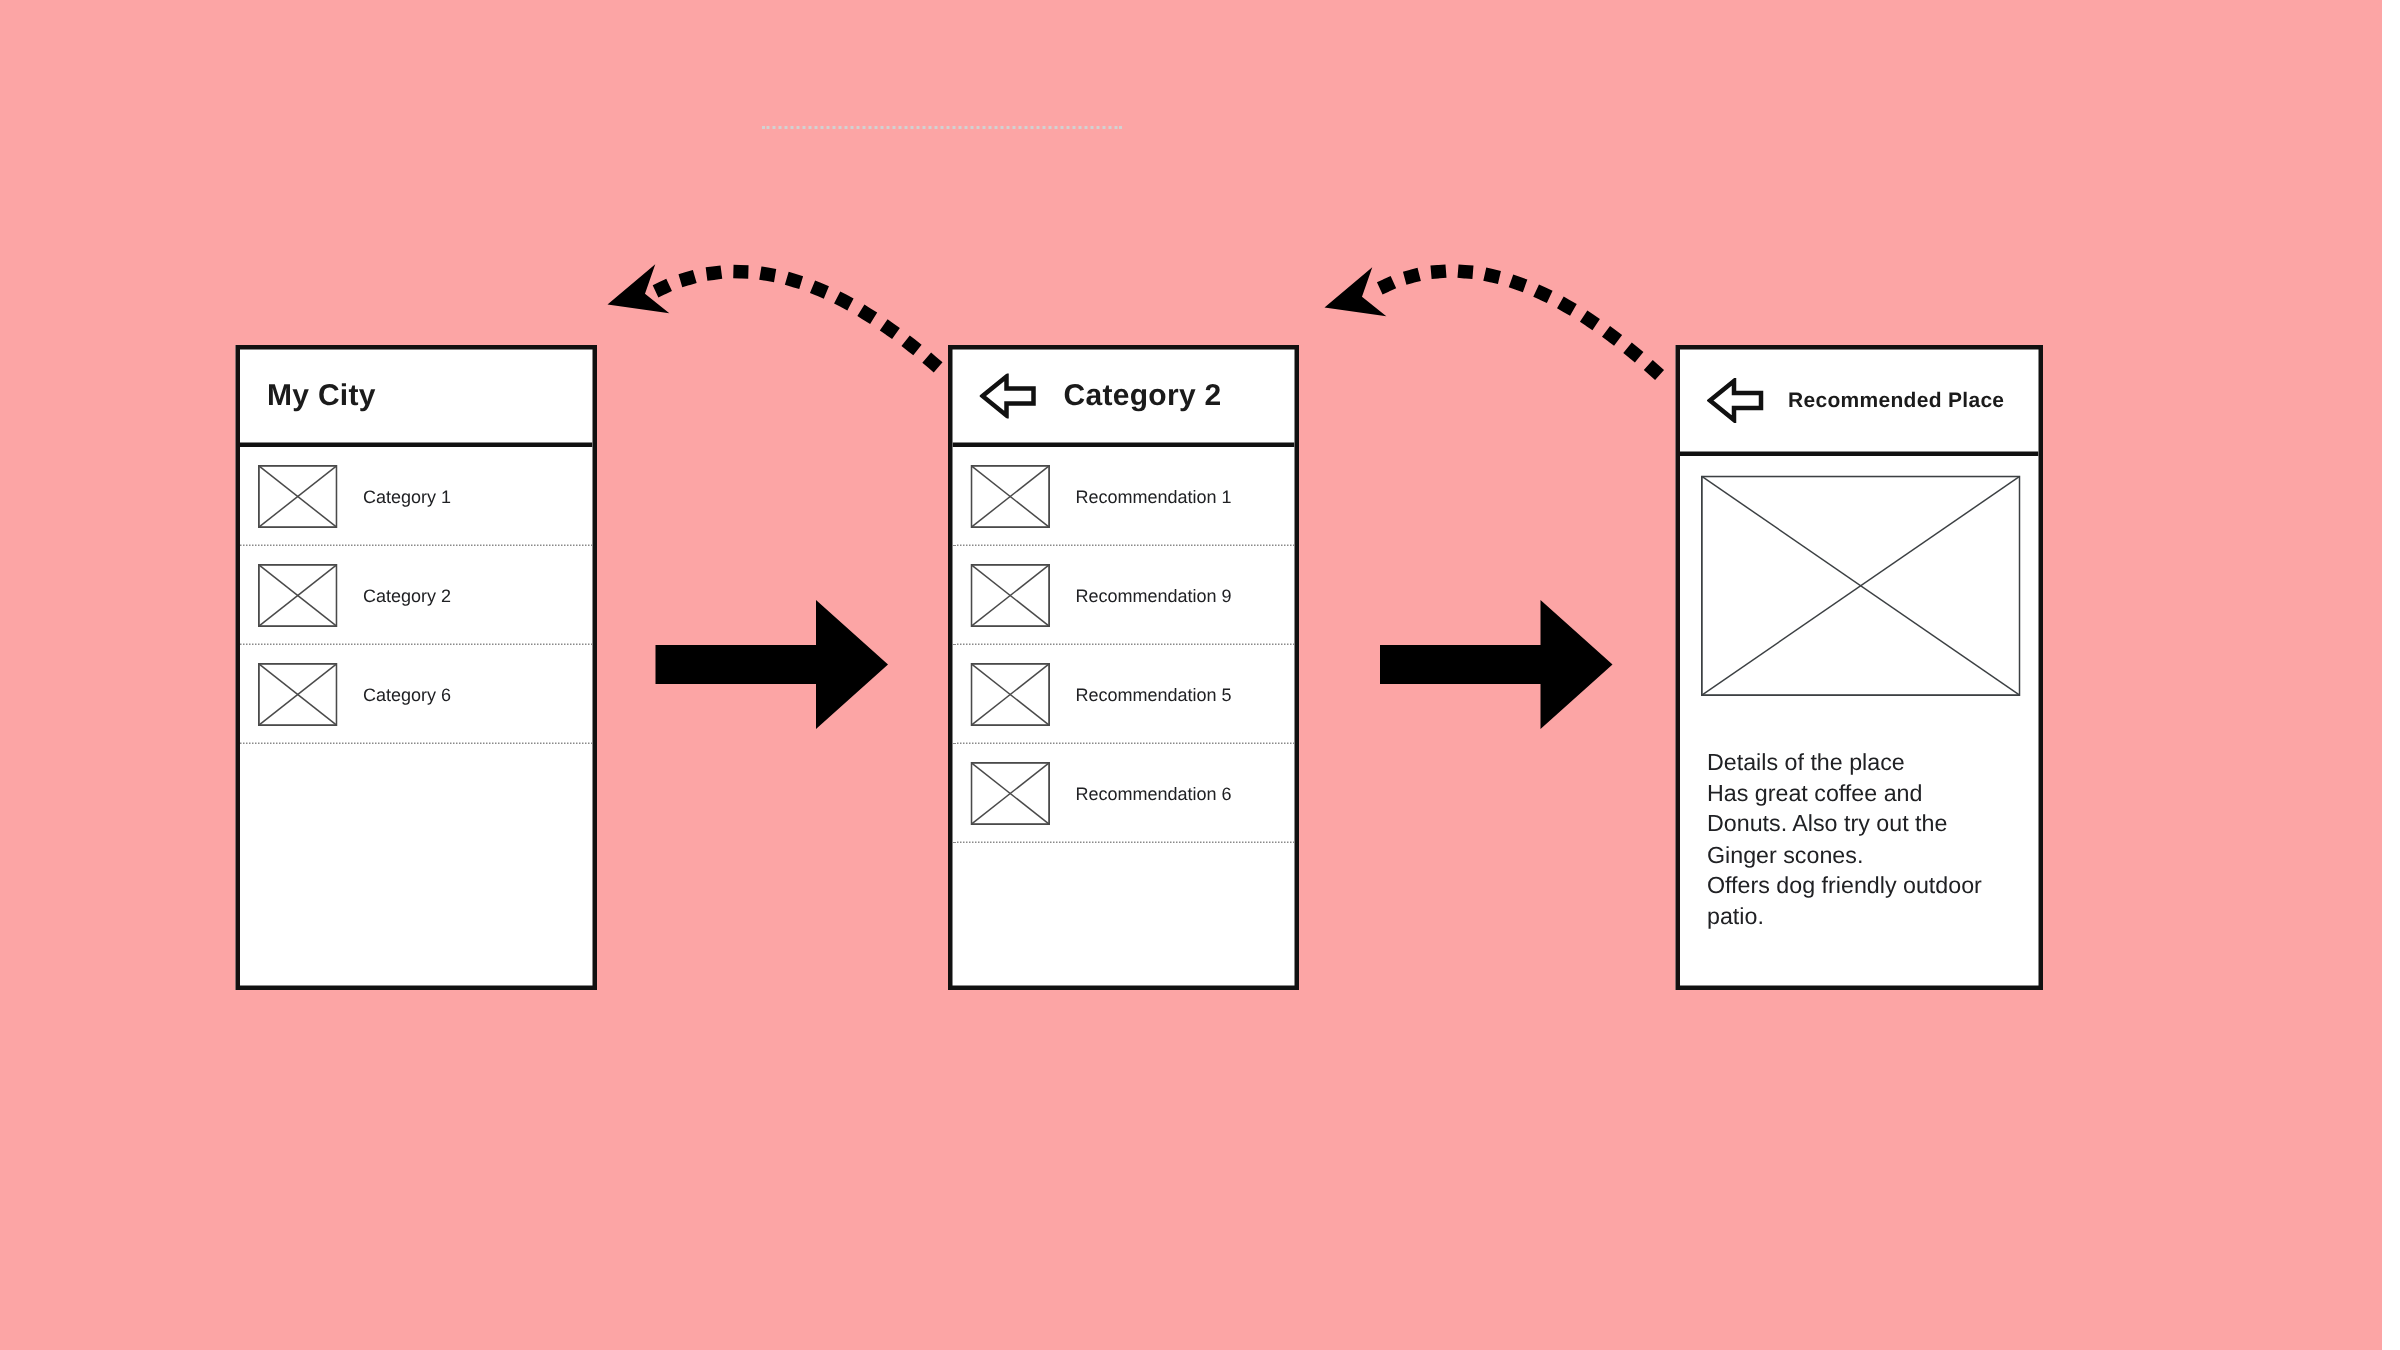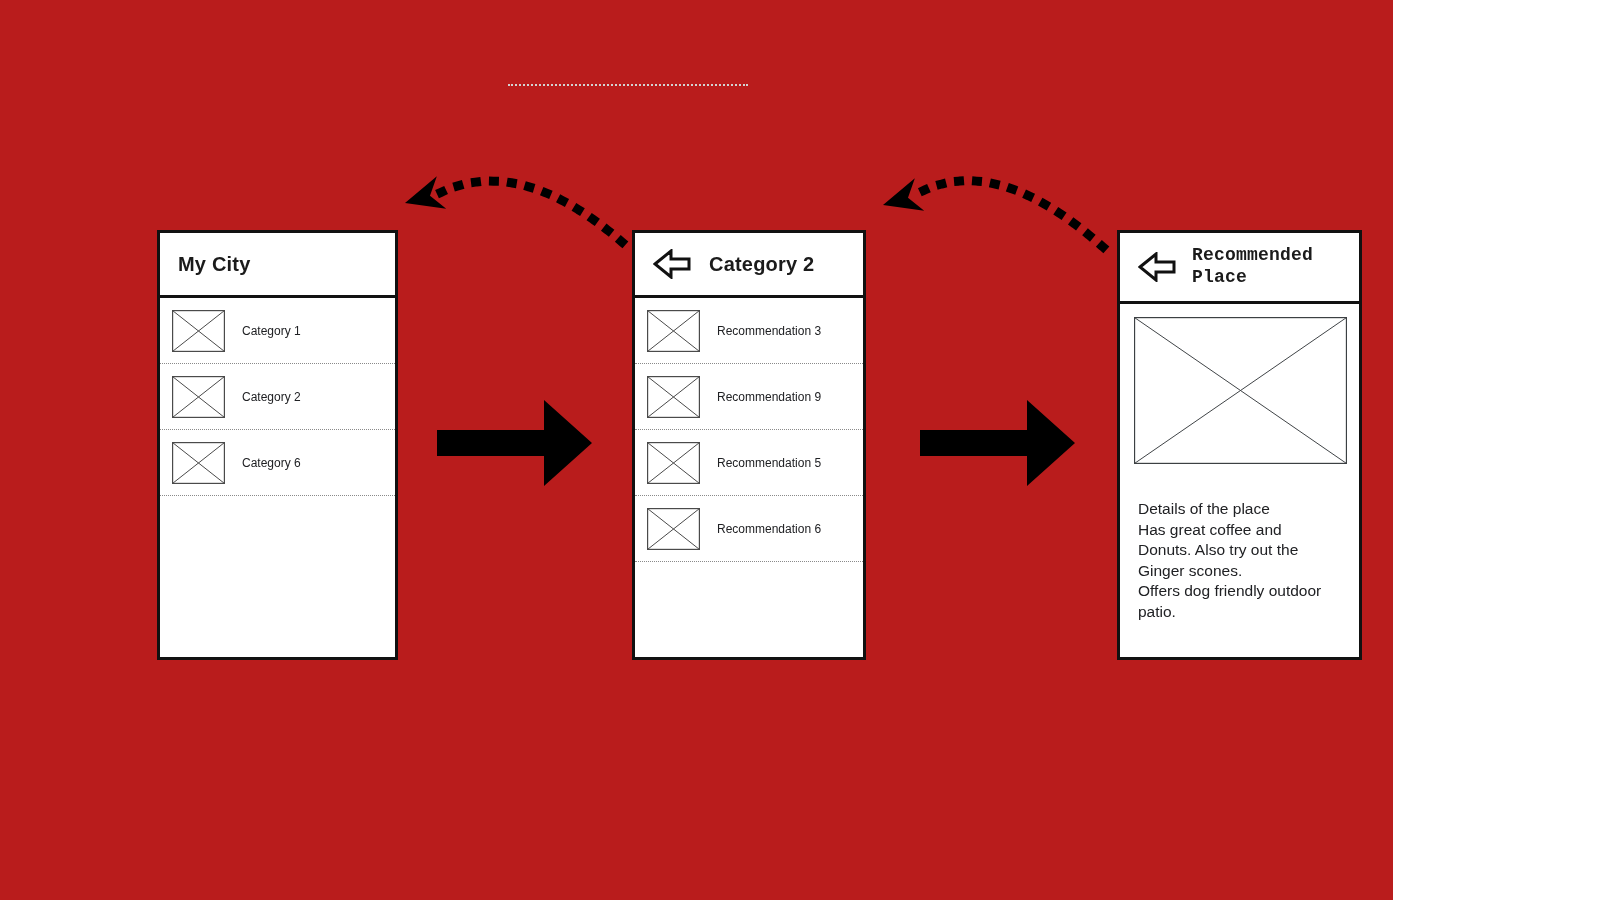--- a/index.html
+++ b/index.html
@@ -1,22 +1,22 @@
 <!DOCTYPE html>
 <html><head>
 <meta charset="utf-8">
 <style>
   * { box-sizing: border-box; margin: 0; padding: 0; }
   html, body { background: #ffffff; }
   body { font-family: "Liberation Sans", "DejaVu Sans", sans-serif; }
   .stage {
     position: relative;
-    width: 1393px;
+    width: 1588px;
     height: 900px;
-    background: #b91c1c;
+    background: #fca5a5;
     overflow: hidden;
   }
 
   
   .faint-line {
     position: absolute;
     left: 508px; top: 84px; width: 240px; height: 0;
     border-top: 2px dotted #d2d2d2;
   }
 
@@ -42,24 +42,23 @@
     padding: 0 14px 0 18px;
   }
   .panel-3 .panel-header { height: 71px; gap: 14px; }
   .panel-title {
     font-size: 20px;
     font-weight: 700;
     color: #1b1b1b;
     letter-spacing: 0.2px;
   }
   .panel-3 .panel-title {
-    font-size: 18px;
+    font-size: 14px;
     line-height: 1.22;
     max-width: 155px;
-    font-family: Liberation Mono, monospace;
   }
   .back { width: 40px; height: 30px; flex: 0 0 auto; display: flex; align-items: center; }
   .back svg { display: block; }
 
   .row {
     height: 66px;
     display: flex;
     align-items: center;
     gap: 17px;
     padding: 0 10px 0 12px;
@@ -148,21 +147,21 @@
       <span class="panel-title">Category 2</span>
     </div>
     <div class="row">
       <span class="imgbox">
         <svg width="53" height="42" viewBox="0 0 53 42">
             <rect x="0.6" y="0.6" width="51.8" height="40.8" fill="none" stroke="#4a4a4a" stroke-width="1.2"></rect>
             <line x1="0.6" y1="0.6" x2="52.4" y2="41.4" stroke="#4a4a4a" stroke-width="1"></line>
             <line x1="52.4" y1="0.6" x2="0.6" y2="41.4" stroke="#4a4a4a" stroke-width="1"></line>
           </svg>
       </span>
-      <span class="row-label">Recommendation 3</span>
+      <span class="row-label">Recommendation 1</span>
     </div>
     <div class="row">
       <span class="imgbox">
         <svg width="53" height="42" viewBox="0 0 53 42">
             <rect x="0.6" y="0.6" width="51.8" height="40.8" fill="none" stroke="#4a4a4a" stroke-width="1.2"></rect>
             <line x1="0.6" y1="0.6" x2="52.4" y2="41.4" stroke="#4a4a4a" stroke-width="1"></line>
             <line x1="52.4" y1="0.6" x2="0.6" y2="41.4" stroke="#4a4a4a" stroke-width="1"></line>
           </svg>
       </span>
       <span class="row-label">Recommendation 9</span>

